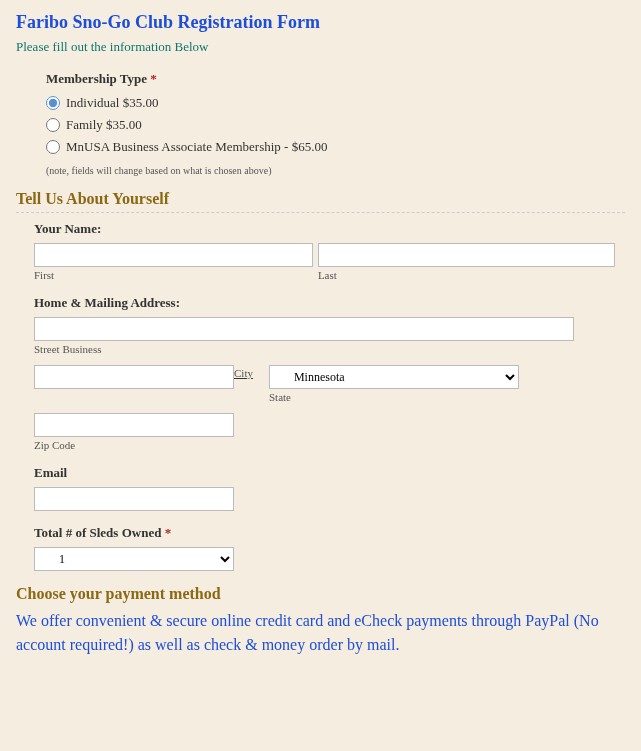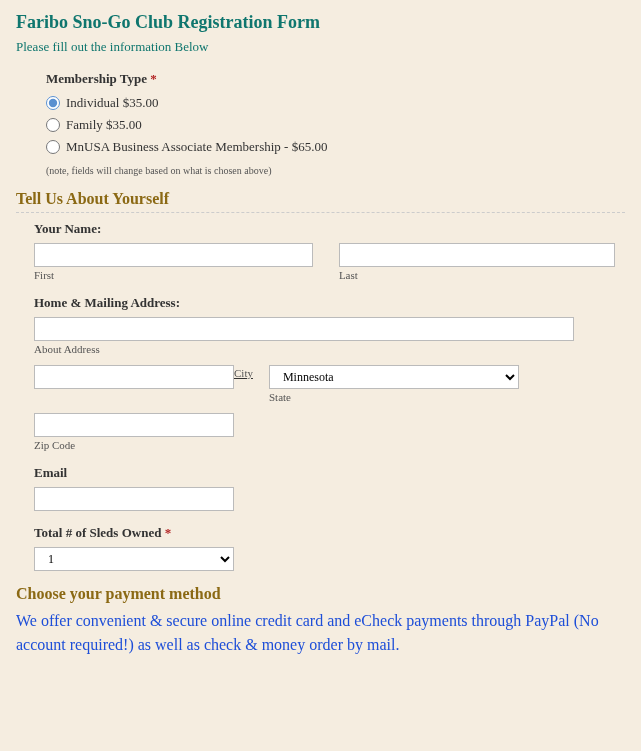--- a/index.html
+++ b/index.html
@@ -8,21 +8,21 @@
       font-family: Georgia, 'Times New Roman', serif;
       background-color: #f5ede0;
       color: #333;
       font-size: 13px;
       width: 641px;
       min-height: 751px;
       padding: 12px 16px;
     }
 
     .page-title {
-      color: #0f766e;
+      color: #1d4ed8;
       font-size: 18px;
       font-weight: bold;
       margin-bottom: 6px;
     }
 
     .subtitle {
       font-size: 13px;
       color: #0f766e;
       margin-bottom: 16px;
     }
@@ -85,21 +85,21 @@
 
     .form-row-label {
       font-size: 13px;
       font-weight: bold;
       margin-bottom: 6px;
       color: #333;
     }
 
     .two-col {
       display: flex;
-      gap: 26px;
+      gap: 5px;
     }
 
     .two-col .col {
       display: flex;
       flex-direction: column;
     }
 
     .two-col .col.left {
       flex: 0 0 48%;
     }
@@ -127,21 +127,21 @@
       width: 100%;
     }
 
     .city-input {
       width: 200px;
     }
 
     select {
       border: 1px solid #bbb;
       background: #fff;
-      padding: 2px 9px;
+      padding: 2px 20px;
       font-size: 12px;
       font-family: Georgia, serif;
       height: 24px;
       appearance: auto;
     }
 
     .state-select {
       width: 250px;
     }
 
@@ -239,21 +239,21 @@
         <span class="field-sublabel">Last</span>
       </div>
     </div>
   </div>
 
   <div class="form-row">
     <div class="form-row-label">Home &amp; Mailing Address:</div>
 
     <div style="margin-bottom:10px;">
       <input type="text" style="width: 540px;">
-      <div class="field-sublabel">About Address</div>
+      <div class="field-sublabel">Street Business</div>
     </div>
 
     <div class="city-state-row">
       <div class="city-field">
         <input type="text" class="city-input" style="">
         <span class="field-sublabel">City</span>
       </div>
       <div class="state-field">
         <select class="state-select">
         <option value="Alabama">Alabama</option><option value="Alaska">Alaska</option><option value="Arizona">Arizona</option><option value="Arkansas">Arkansas</option><option value="California">California</option><option value="Colorado">Colorado</option><option value="Connecticut">Connecticut</option><option value="Delaware">Delaware</option><option value="Florida">Florida</option><option value="Georgia">Georgia</option><option value="Hawaii">Hawaii</option><option value="Idaho">Idaho</option><option value="Illinois">Illinois</option><option value="Indiana">Indiana</option><option value="Iowa">Iowa</option><option value="Kansas">Kansas</option><option value="Kentucky">Kentucky</option><option value="Louisiana">Louisiana</option><option value="Maine">Maine</option><option value="Maryland">Maryland</option><option value="Massachusetts">Massachusetts</option><option value="Michigan">Michigan</option><option value="Minnesota" selected="">Minnesota</option><option value="Mississippi">Mississippi</option><option value="Missouri">Missouri</option><option value="Montana">Montana</option><option value="Nebraska">Nebraska</option><option value="Nevada">Nevada</option><option value="New Hampshire">New Hampshire</option><option value="New Jersey">New Jersey</option><option value="New Mexico">New Mexico</option><option value="New York">New York</option><option value="North Carolina">North Carolina</option><option value="North Dakota">North Dakota</option><option value="Ohio">Ohio</option><option value="Oklahoma">Oklahoma</option><option value="Oregon">Oregon</option><option value="Pennsylvania">Pennsylvania</option><option value="Rhode Island">Rhode Island</option><option value="South Carolina">South Carolina</option><option value="South Dakota">South Dakota</option><option value="Tennessee">Tennessee</option><option value="Texas">Texas</option><option value="Utah">Utah</option><option value="Vermont">Vermont</option><option value="Virginia">Virginia</option><option value="Washington">Washington</option><option value="West Virginia">West Virginia</option><option value="Wisconsin">Wisconsin</option><option value="Wyoming">Wyoming</option></select>

